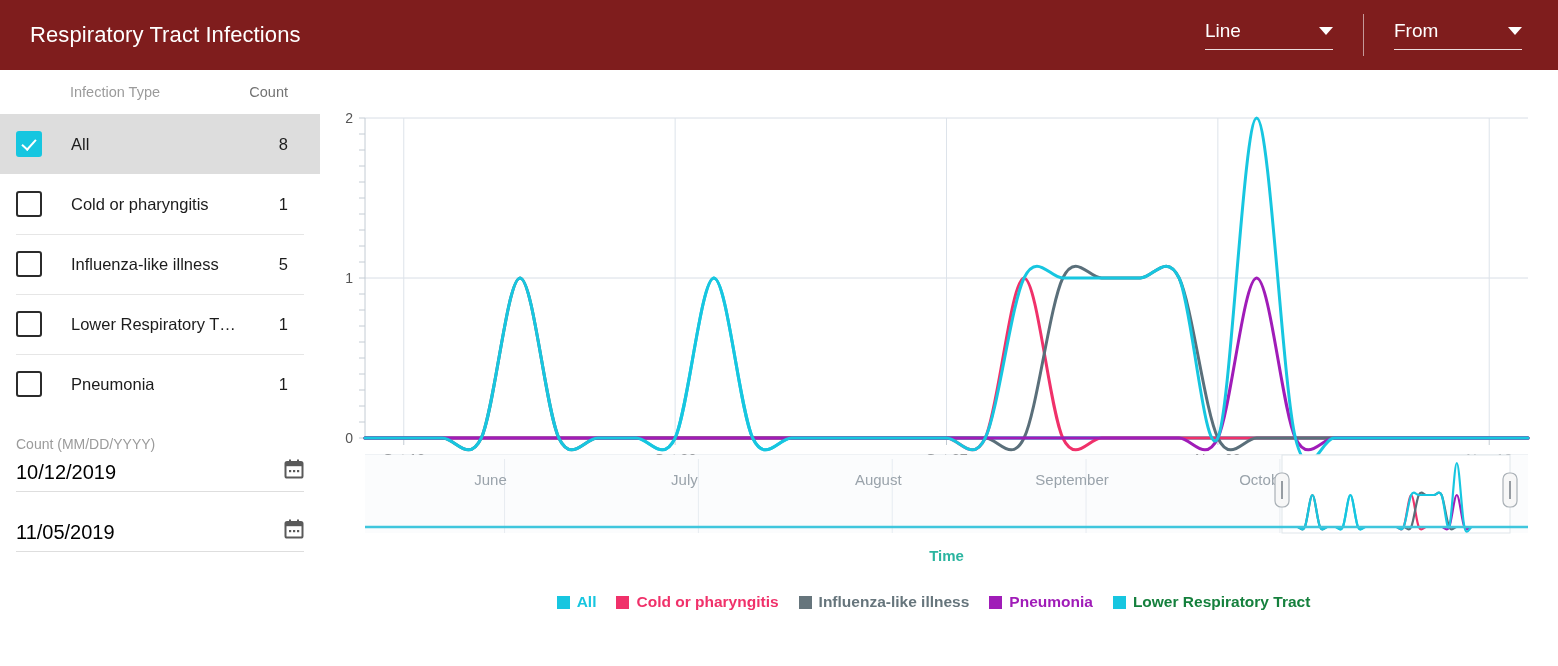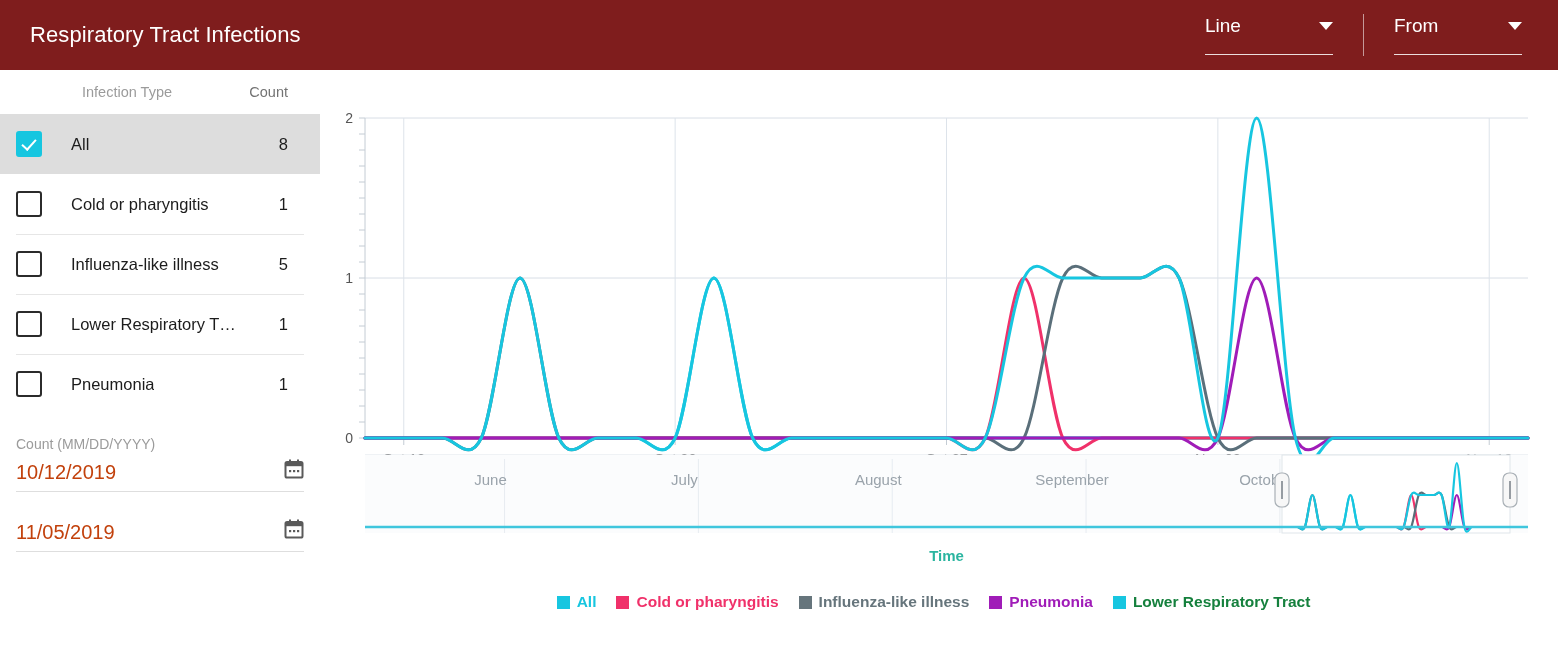--- a/index.html
+++ b/index.html
@@ -25,21 +25,21 @@
     letter-spacing: 0.1px;
   }
   .header-controls {
     margin-left: auto; margin-right: 36px;
     display: flex; align-items: center;
   }
   .select-field {
     position: relative;
     display: flex; align-items: center;
     width: 128px;
-    padding-bottom: 17px;
+    padding-bottom: 7px;
     border-bottom: 1px solid rgba(255,255,255,0.85);
     cursor: pointer;
   }
   .select-value {
     color: #ffffff; font-size: 19px; font-weight: 400;
   }
   .select-arrow {
     margin-left: auto;
     width: 0; height: 0;
     border-left: 7px solid transparent;
@@ -55,21 +55,21 @@
   
   .sidebar {
     position: absolute; left: 0; top: 70px;
     width: 320px; height: 596px;
     background: #ffffff;
   }
   .list-head {
     display: flex; align-items: center;
     height: 44px; padding-left: 70px; padding-right: 32px;
   }
-  .list-head .col-type { color: #9b9b9b; font-size: 14.5px; margin-left: 12px; }
+  .list-head .col-type { color: #9b9b9b; font-size: 14.5px; }
   .list-head .col-count { margin-left: auto; color: #737373; font-size: 14.5px; }
 
   .type-row {
     position: relative;
     display: flex; align-items: center;
     height: 60px;
     padding-left: 16px; padding-right: 32px;
     cursor: pointer;
   }
   .type-row.selected { background: #DDDDDD; }
@@ -111,21 +111,21 @@
   }
 
   .date-field { margin: 0 16px; padding-top: 22px; }
   .date-field + .date-field { padding-top: 20px; }
   .date-label { color: #9b9b9b; font-size: 14px; }
   .date-row {
     display: flex; align-items: flex-end;
     border-bottom: 1px solid #dedede;
     padding-bottom: 7px; margin-top: 7px;
   }
-  .date-value { font-size: 20px; color: #c2410c; }
+  .date-value { font-size: 20px; color: #000000; }
   .cal-icon { margin-left: auto; margin-bottom: 1px; }
 
   
   .chart-area {
     position: absolute; left: 320px; top: 70px;
     width: 1238px; height: 596px;
   }
   .chart-svg { display: block; }
   .legend {
     position: absolute; left: 0; top: 523px;

